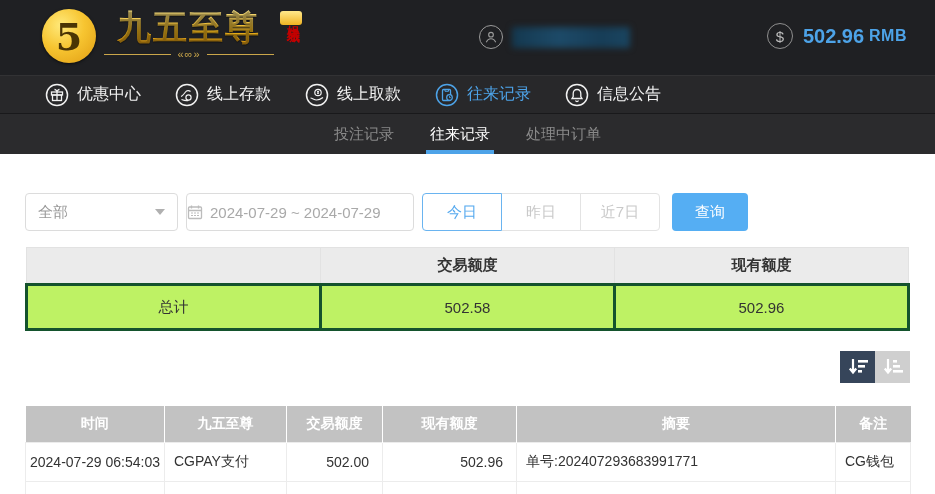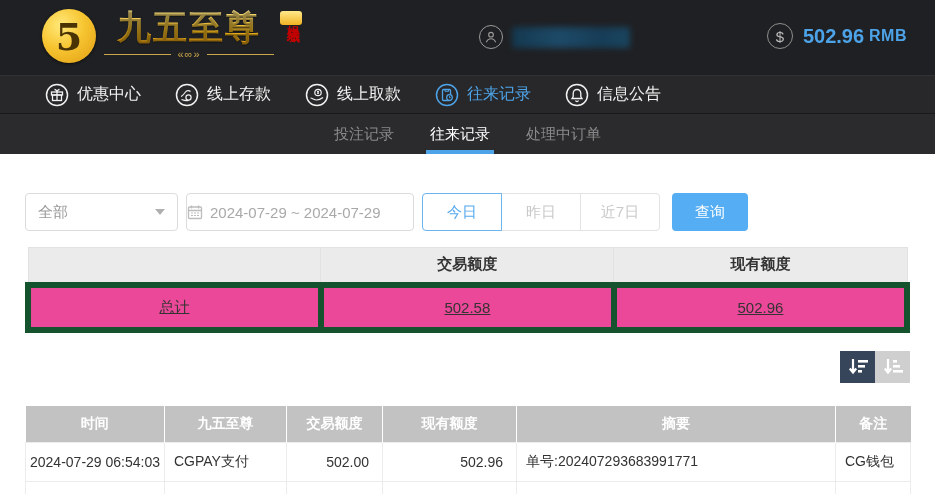--- a/index.html
+++ b/index.html
@@ -73,22 +73,22 @@
   .quick-btn + .quick-btn { margin-left:-1px; }
   .quick-btn:first-child { border-radius:4px 0 0 4px; }
   .quick-btn:last-child { border-radius:0 4px 4px 0; }
   .quick-btn.active { border:1px solid #6ab4f0; color:#55a9ef; position:relative; z-index:2; }
   .search-btn { margin-left:12px; width:76px; height:38px; background:#55aef3; border:none;
     border-radius:4px; color:#fff; font-size:15px; display:flex; align-items:center; justify-content:center; cursor:pointer; }
 
   .summary-table { position:absolute; left:25px; top:93px; width:885px; border-collapse:collapse; }
   .summary-table th { height:37px; background:#ebebeb; font-size:15px; font-weight:bold; color:#333;
     border:1px solid #e2e2e2; text-align:center; }
-  .summary-table td { height:45px; background:#ec4899; font-size:15px; color:#333;
-    border:6px solid #14532d; text-align:center;text-decoration:underline; }
+  .summary-table td { height:45px; background:#bef264; font-size:15px; color:#333;
+    border:3px solid #14532d; text-align:center; }
   .summary-table th, .summary-table td { width:295px; }
 
   .sort-btns { position:absolute; right:25px; top:197px; display:flex; }
   .sort-btn { width:35px; height:32px; display:flex; align-items:center; justify-content:center; cursor:pointer; border:none; }
   .sort-btn.desc { background:#36455a; }
   .sort-btn.asc { background:#cfcfcf; }
 
   .records-table { position:absolute; left:25px; top:252px; width:885px; border-collapse:collapse; table-layout:fixed; }
   .records-table th { height:36px; background:#c2c2c2; color:#fff; font-size:14px; font-weight:bold;
     border-left:1px solid #fff; border-right:1px solid #fff; text-align:center; }

